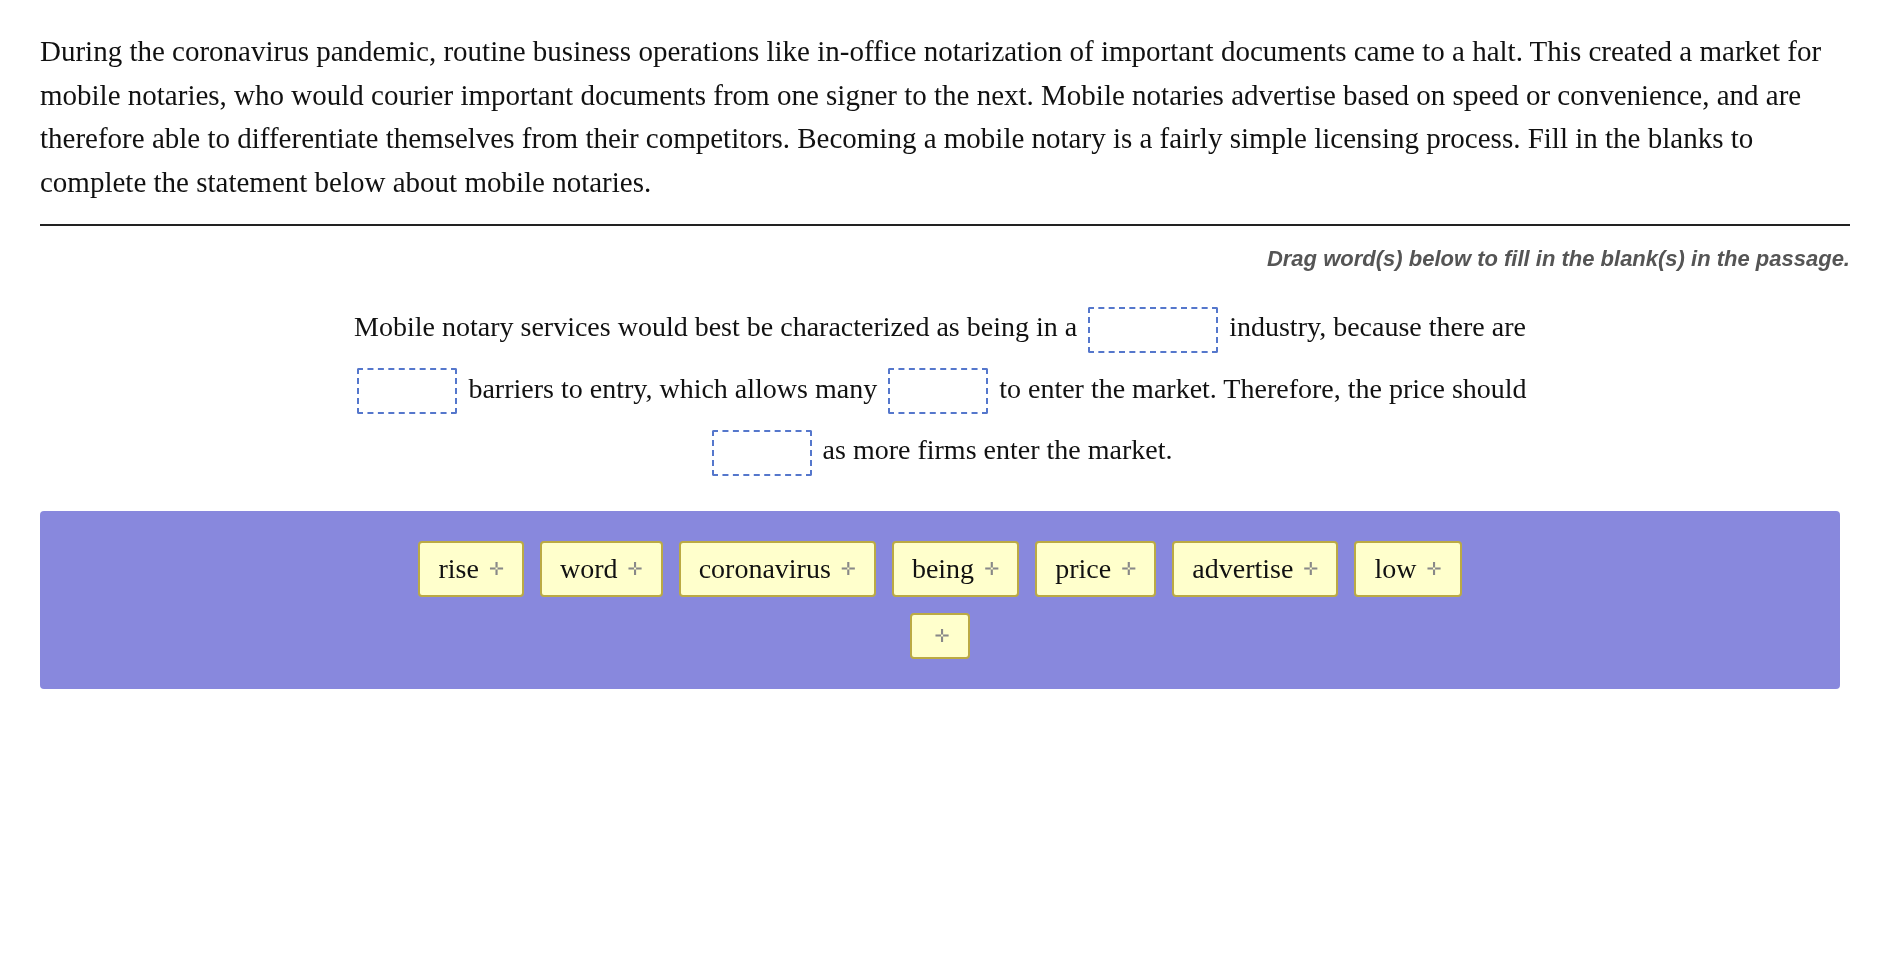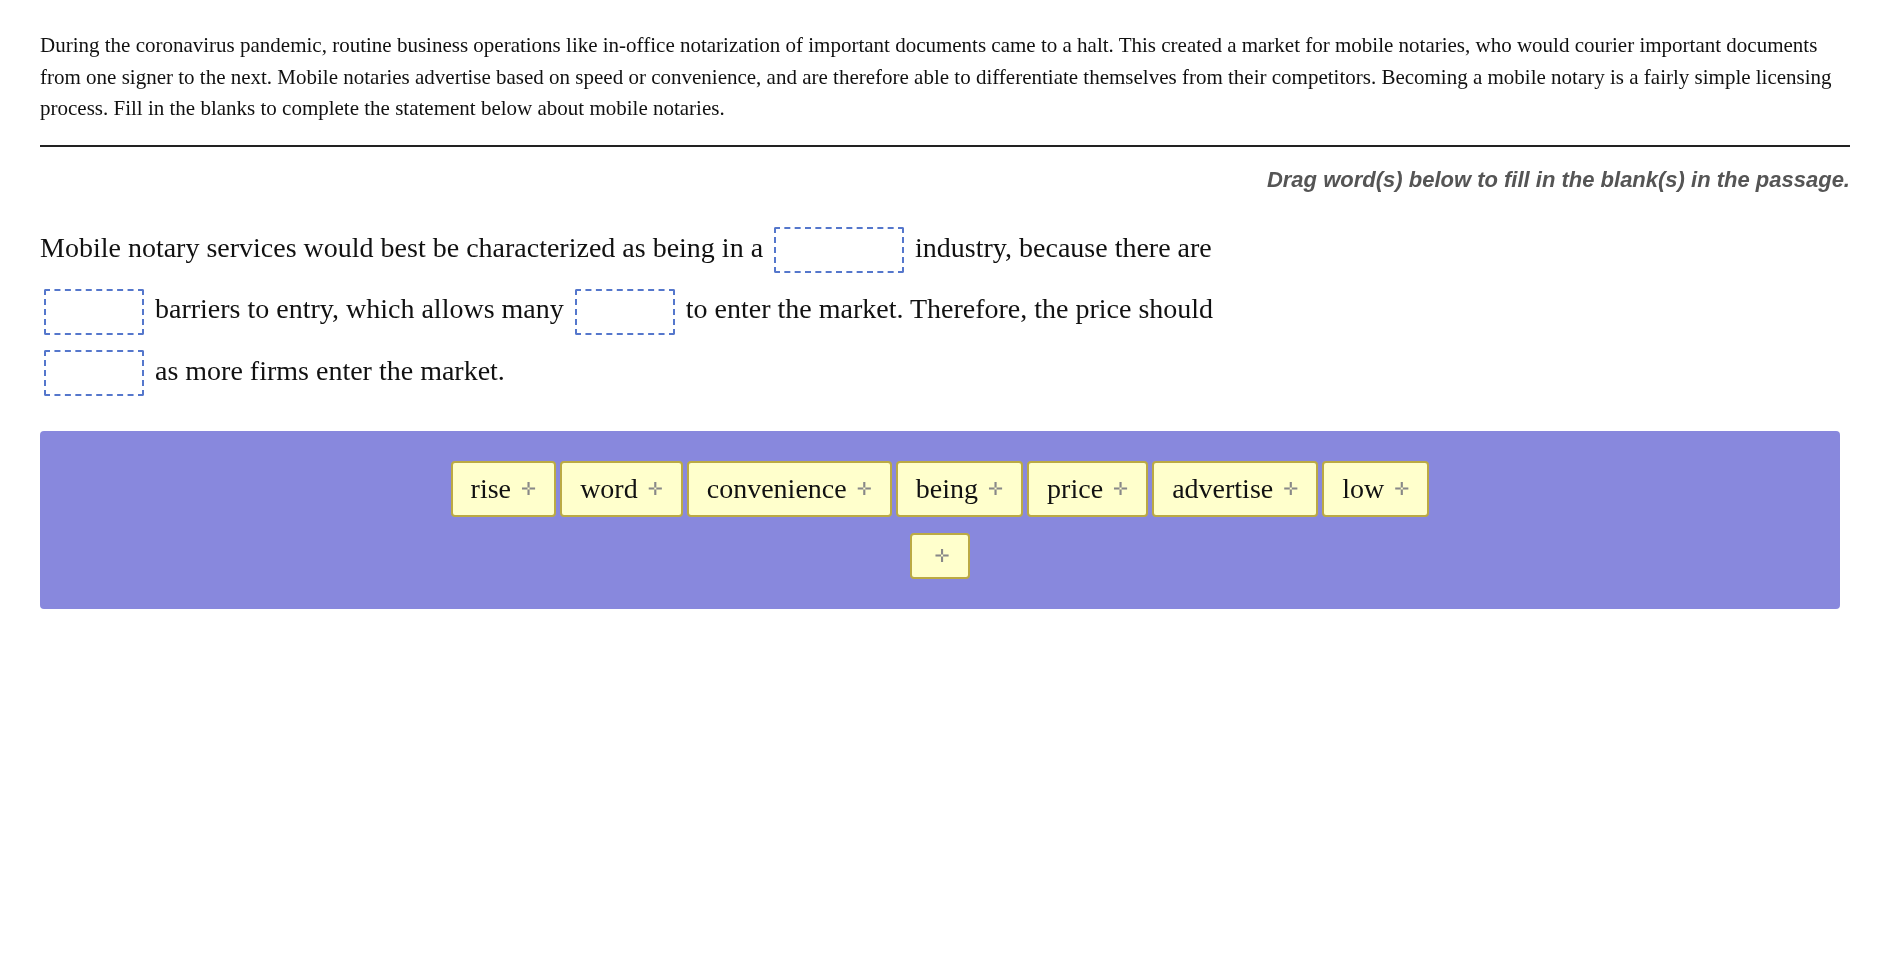--- a/index.html
+++ b/index.html
@@ -10,21 +10,21 @@
 
     body {
       font-family: Georgia, 'Times New Roman', serif;
       background: #fff;
       width: 1890px;
       min-height: 964px;
       padding: 30px 40px;
     }
 
     .passage-text {
-      font-size: 21px;
+      font-size: 29px;
       line-height: 1.5;
       color: #111;
       margin-bottom: 20px;
       max-width: 1800px;
     }
 
     .divider {
       border: none;
       border-top: 2px solid #222;
       margin: 10px 0 20px 0;
@@ -39,20 +39,21 @@
       margin-bottom: 24px;
       font-family: Arial, sans-serif;
     }
 
     .fill-passage {
       font-size: 28px;
       line-height: 2.2;
       color: #111;
       max-width: 1800px;
       margin-bottom: 30px;
+      text-align: center;
     }
 
     .blank-box {
       display: inline-block;
       width: 100px;
       height: 46px;
       border: 2px dashed #5577cc;
       background: transparent;
       vertical-align: middle;
       margin: 0 4px;
@@ -93,21 +94,21 @@
     .word-chip .drag-icon {
       font-size: 18px;
       color: #888;
       margin-left: 4px;
     }
 
     .word-bank-row {
       display: flex;
       flex-wrap: wrap;
       justify-content: center;
-      gap: 4px;
+      gap: 16px;
       width: 100%;
     }
   </style>
 </head>
 <body>
 
 <div class="passage-text">During the coronavirus pandemic, routine business operations like in-office notarization of important documents came to a halt. This created a market for mobile notaries, who would courier important documents from one signer to the next. Mobile notaries advertise based on speed or convenience, and are therefore able to differentiate themselves from their competitors. Becoming a mobile notary is a fairly simple licensing process. Fill in the blanks to complete the statement below about mobile notaries.</div>
 
 <hr class="divider">
 
@@ -132,21 +133,21 @@
 
   <div class="word-chip" draggable="true">
         <span>rise</span>
         <span class="drag-icon">✛</span>
       </div>
       <div class="word-chip" draggable="true">
         <span>word</span>
         <span class="drag-icon">✛</span>
       </div>
       <div class="word-chip" draggable="true">
-        <span>convenience</span>
+        <span>coronavirus</span>
         <span class="drag-icon">✛</span>
       </div>
       <div class="word-chip" draggable="true">
         <span>being</span>
         <span class="drag-icon">✛</span>
       </div>
       <div class="word-chip" draggable="true">
         <span>price</span>
         <span class="drag-icon">✛</span>
       </div>

